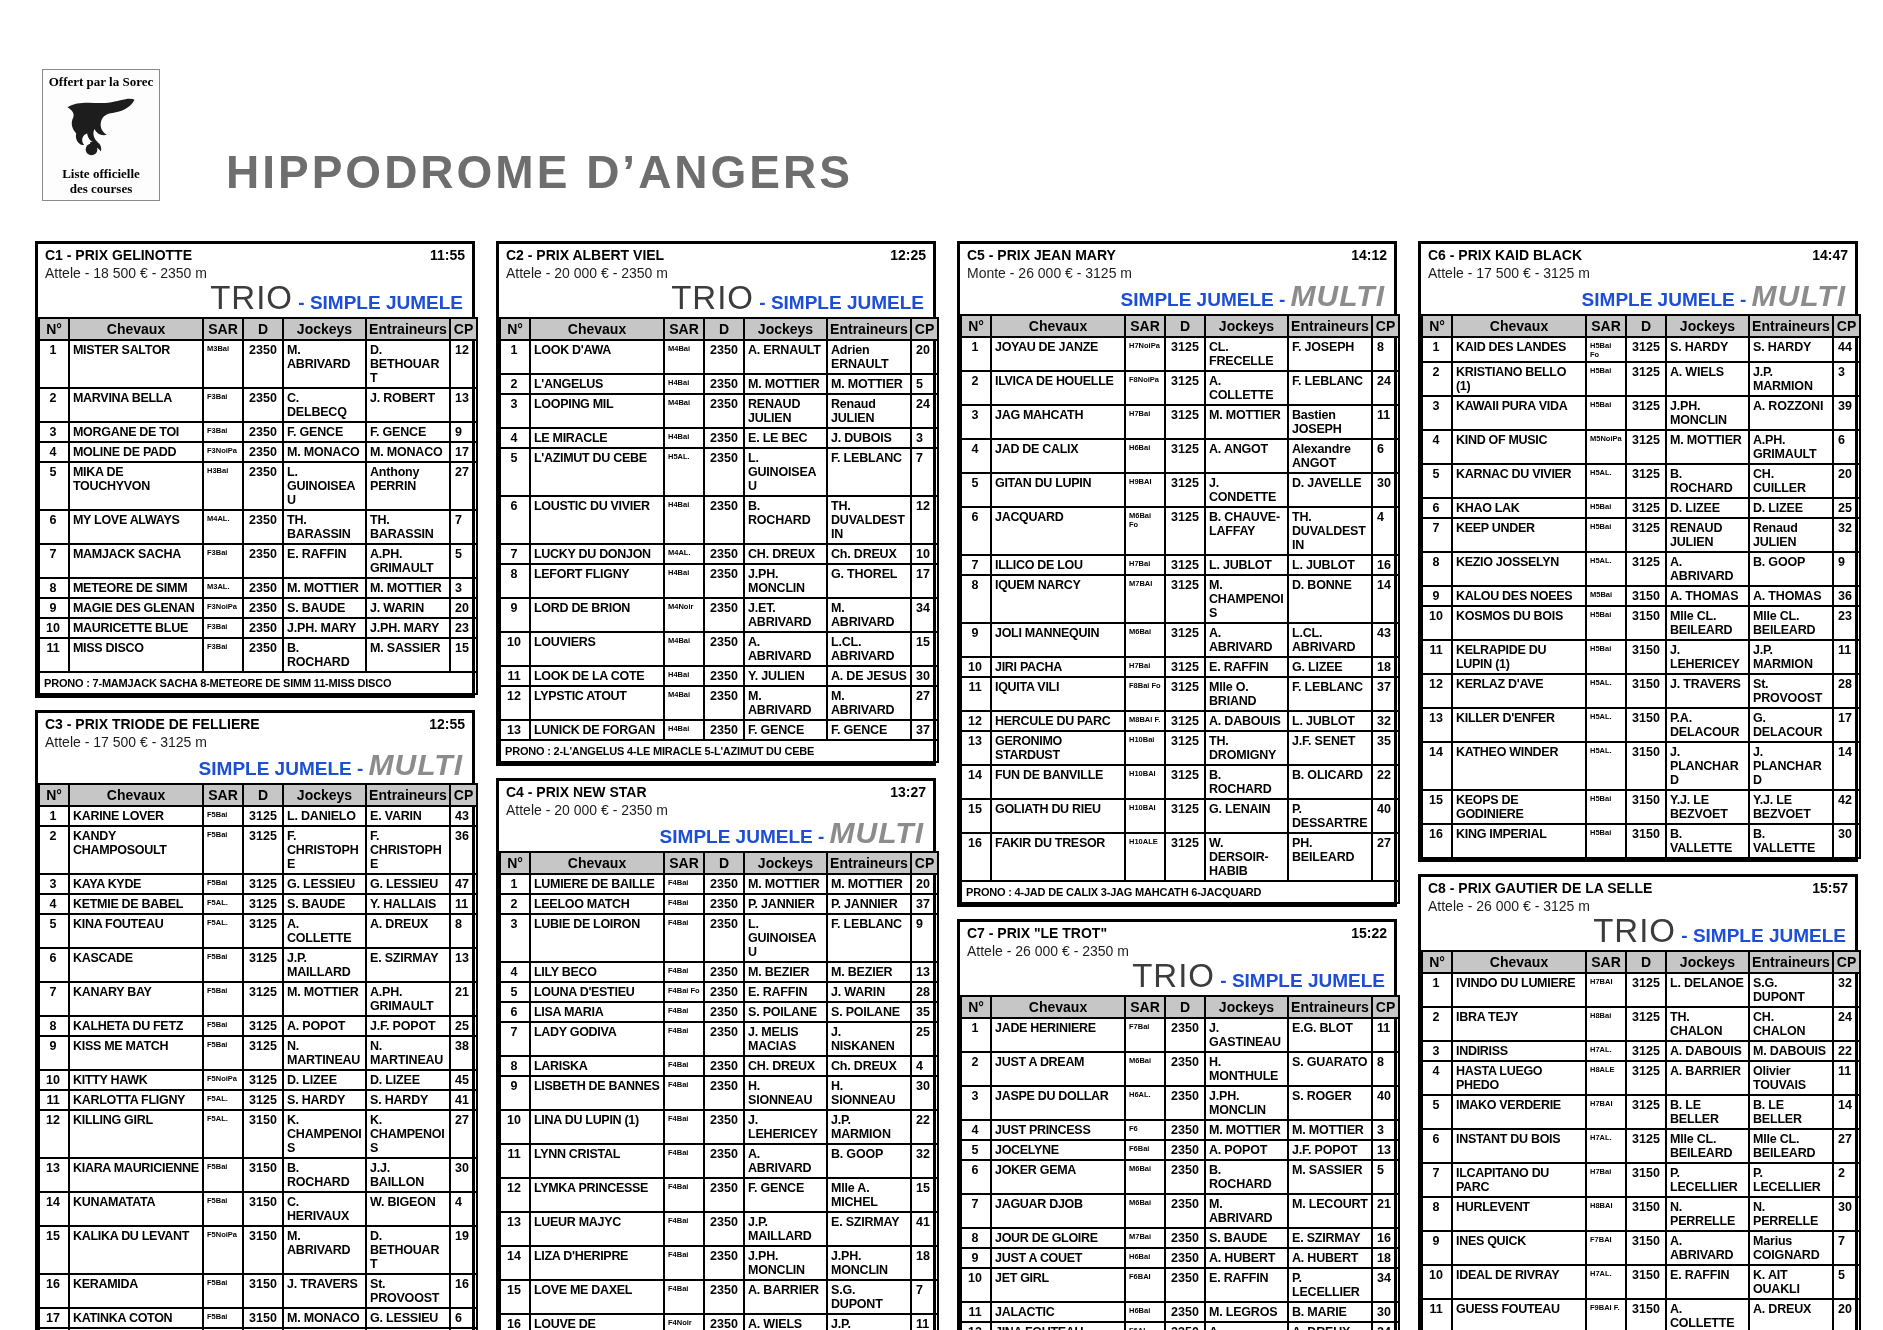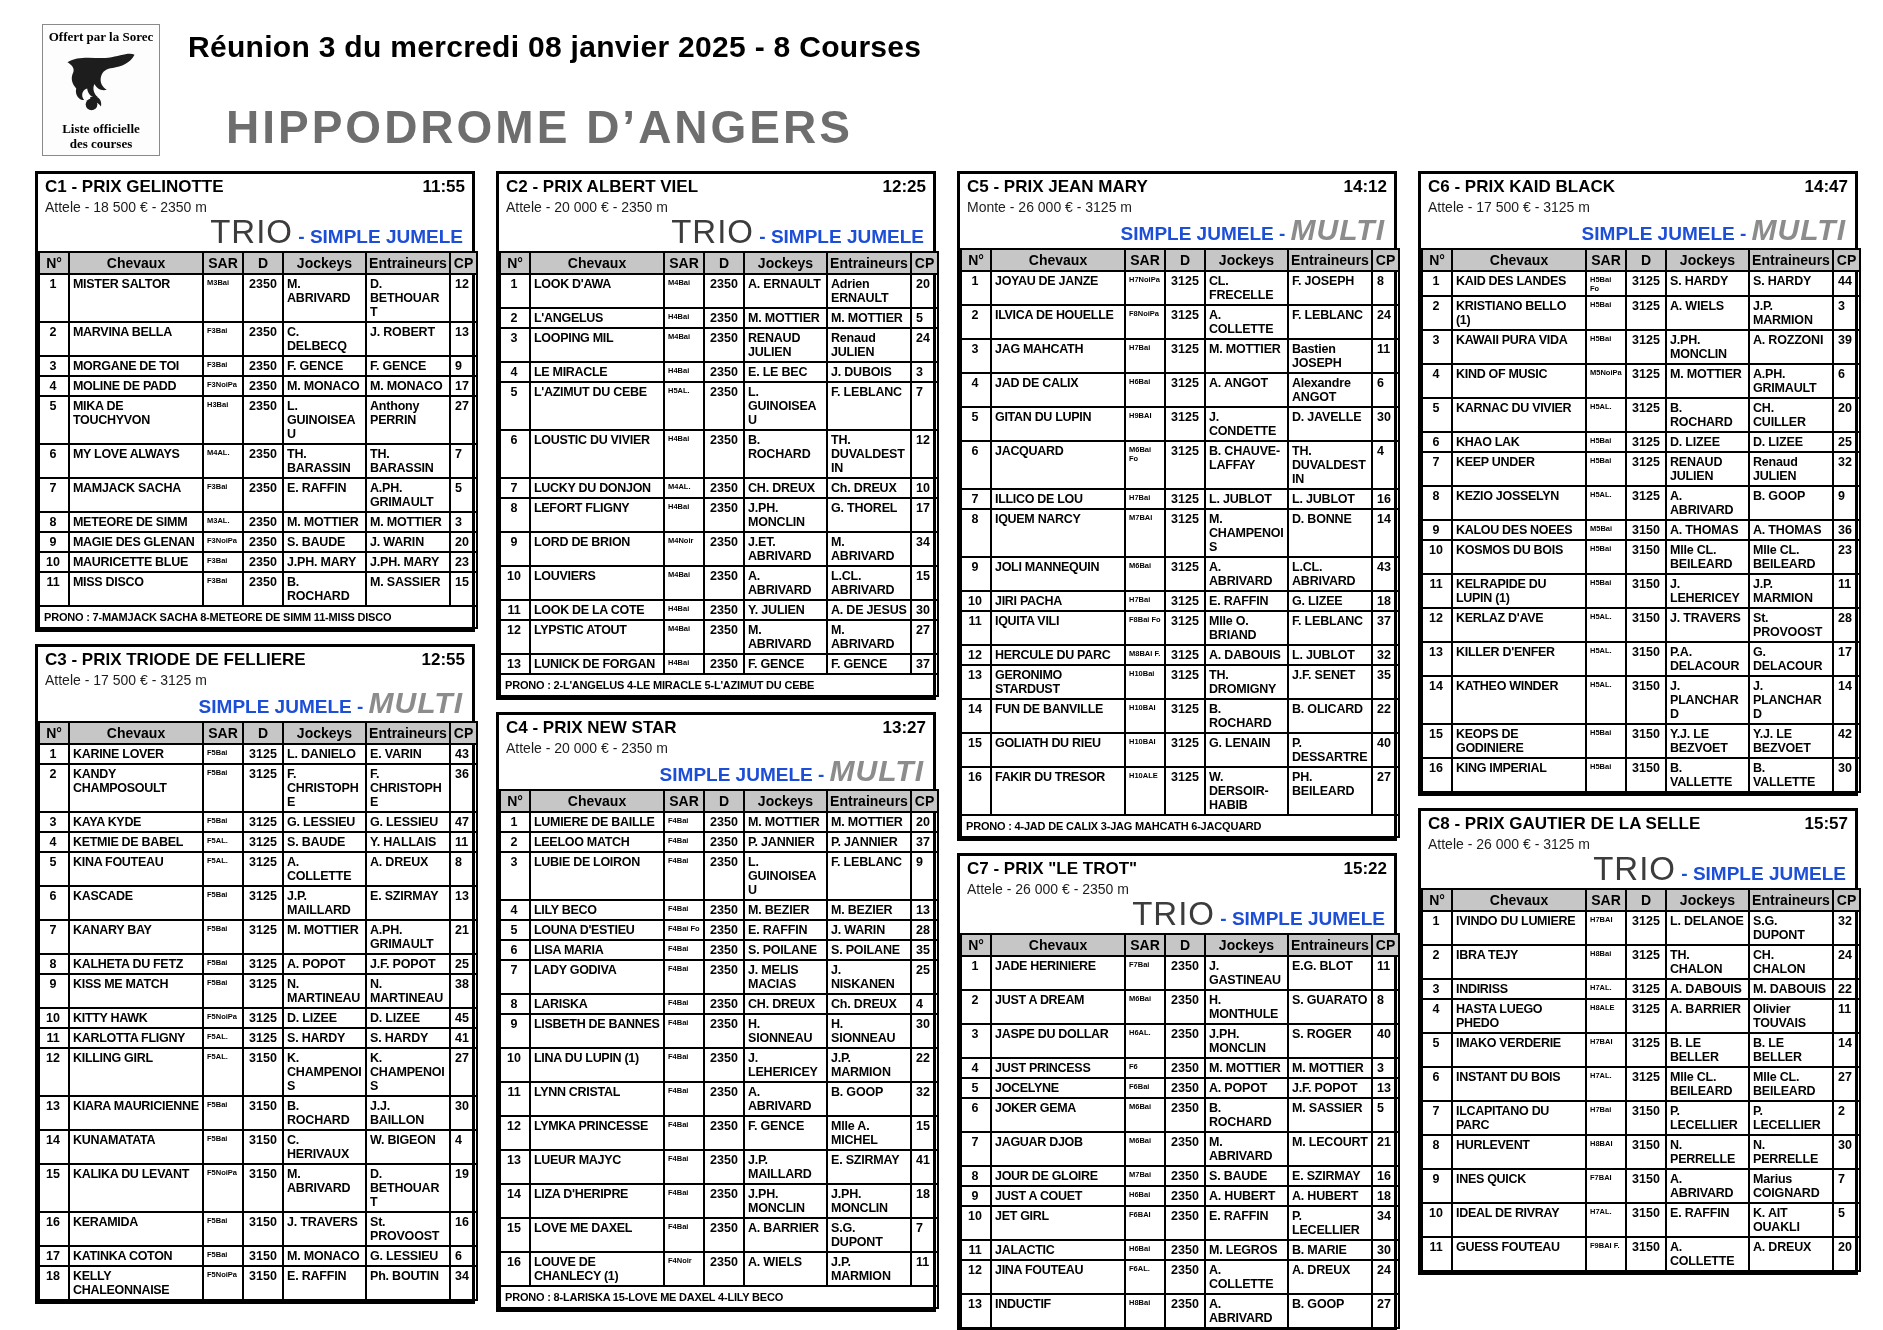--- a/index.html
+++ b/index.html
@@ -2,38 +2,38 @@
 <html><head>
 <meta charset="utf-8">
 <style>
   * { box-sizing: border-box; }
   html,body { margin:0; padding:0; }
   body {
     width:1883px; height:1330px; background:#ffffff; overflow:hidden;
     font-family:"Liberation Sans", sans-serif; color:#000;
   }
   
-  .hdr { position:relative; height:171px; }
+  .hdr { position:relative; height:196px;margin-top:45px; }
   .logo {
     position:absolute; left:42px; top:24px; width:118px; height:132px;
     border:1px solid #8a8a8a; background:#fdfdfd;
     display:flex; flex-direction:column; align-items:center; justify-content:space-between;
     padding:4px 2px; font-family:"Liberation Serif", serif; font-weight:bold;
   }
   .logo-top { font-size:13px; white-space:nowrap; }
   .logo-bottom { font-size:13px; text-align:center; line-height:1.1; }
   .main-title { position:absolute; left:188px; top:30px; font-size:30px; font-weight:bold; letter-spacing:0.3px; }
   .venue { position:absolute; left:226px; top:100px; font-size:46px; font-weight:bold; color:#6e6e6e; letter-spacing:3px; }
   
   .cols { display:flex; gap:21px; padding-left:35px; align-items:flex-start; }
   .col  { flex:0 0 440px; width:440px; display:flex; flex-direction:column; gap:12px; }
   
   .race { border:3px solid #000; background:#fff; }
   .race-head { padding:3px 7px 0 7px; }
-  .rh-top { display:flex; justify-content:space-between; align-items:baseline; font-size:17px; font-weight:bold; }
+  .rh-top { display:flex; justify-content:space-between; align-items:baseline; font-size:14px; font-weight:bold; }
   .rh-cond { font-size:14px; margin-top:2px; color:#1c1c1c; }
   .rh-bets { text-align:right; padding:0 2px 3px 0; line-height:1; white-space:nowrap; }
   .bet-big   { font-size:33px; font-weight:normal; color:#3c3c3c; letter-spacing:1px; }
   .bet-plain { font-size:19px; font-weight:bold; color:#1d4ed8; }
   .bet-multi { font-size:30px; font-weight:bold; font-style:italic; color:#8c8c8c; letter-spacing:1px; }
   
   table.race-table { width:100%; border-collapse:collapse; table-layout:fixed; border-top:2px solid #000; }
   .race-table th {
     background:#c6c6c6; border:2px solid #000; font-size:14px; font-weight:bold; padding:2px 1px; text-align:center;
   }
@@ -58,21 +58,20 @@
     <svg viewBox="0 0 100 96" width="96" height="70" aria-hidden="true">
       <path fill="#1d1d1d" d="M4 18 C20 8 44 14 60 12 C76 10 88 4 96 8 C90 20 78 24 66 26 C58 27 52 30 50 38 C48 46 52 52 58 56 C50 58 44 54 41 48 C38 54 40 62 46 66 C38 68 32 62 31 54 C24 56 22 64 27 70 C19 70 14 62 16 54 C10 48 8 40 12 32 C14 26 10 22 4 18 Z"></path>
       <circle cx="37" cy="76" r="8" fill="#1d1d1d"></circle>
       <path fill="#1d1d1d" d="M35 66 C45 63 52 69 50 79 C46 73 41 71 36 73 Z"></path>
     </svg>
     <div class="logo-bottom">
       <div>Liste officielle</div>
       <div>des courses</div>
     </div>
   </div>
-  <div class="main-title">Réunion 3 du mercredi 08 janvier 2025 - 8 Courses</div>
   <div class="venue">HIPPODROME D’ANGERS</div>
 </div>
 
 <div class="cols">
   <div class="col">
       <section class="race">
         <div class="race-head">
           <div class="rh-top">
             <span class="rh-title">C1 - PRIX GELINOTTE</span>
             <span class="rh-time">11:55</span>

